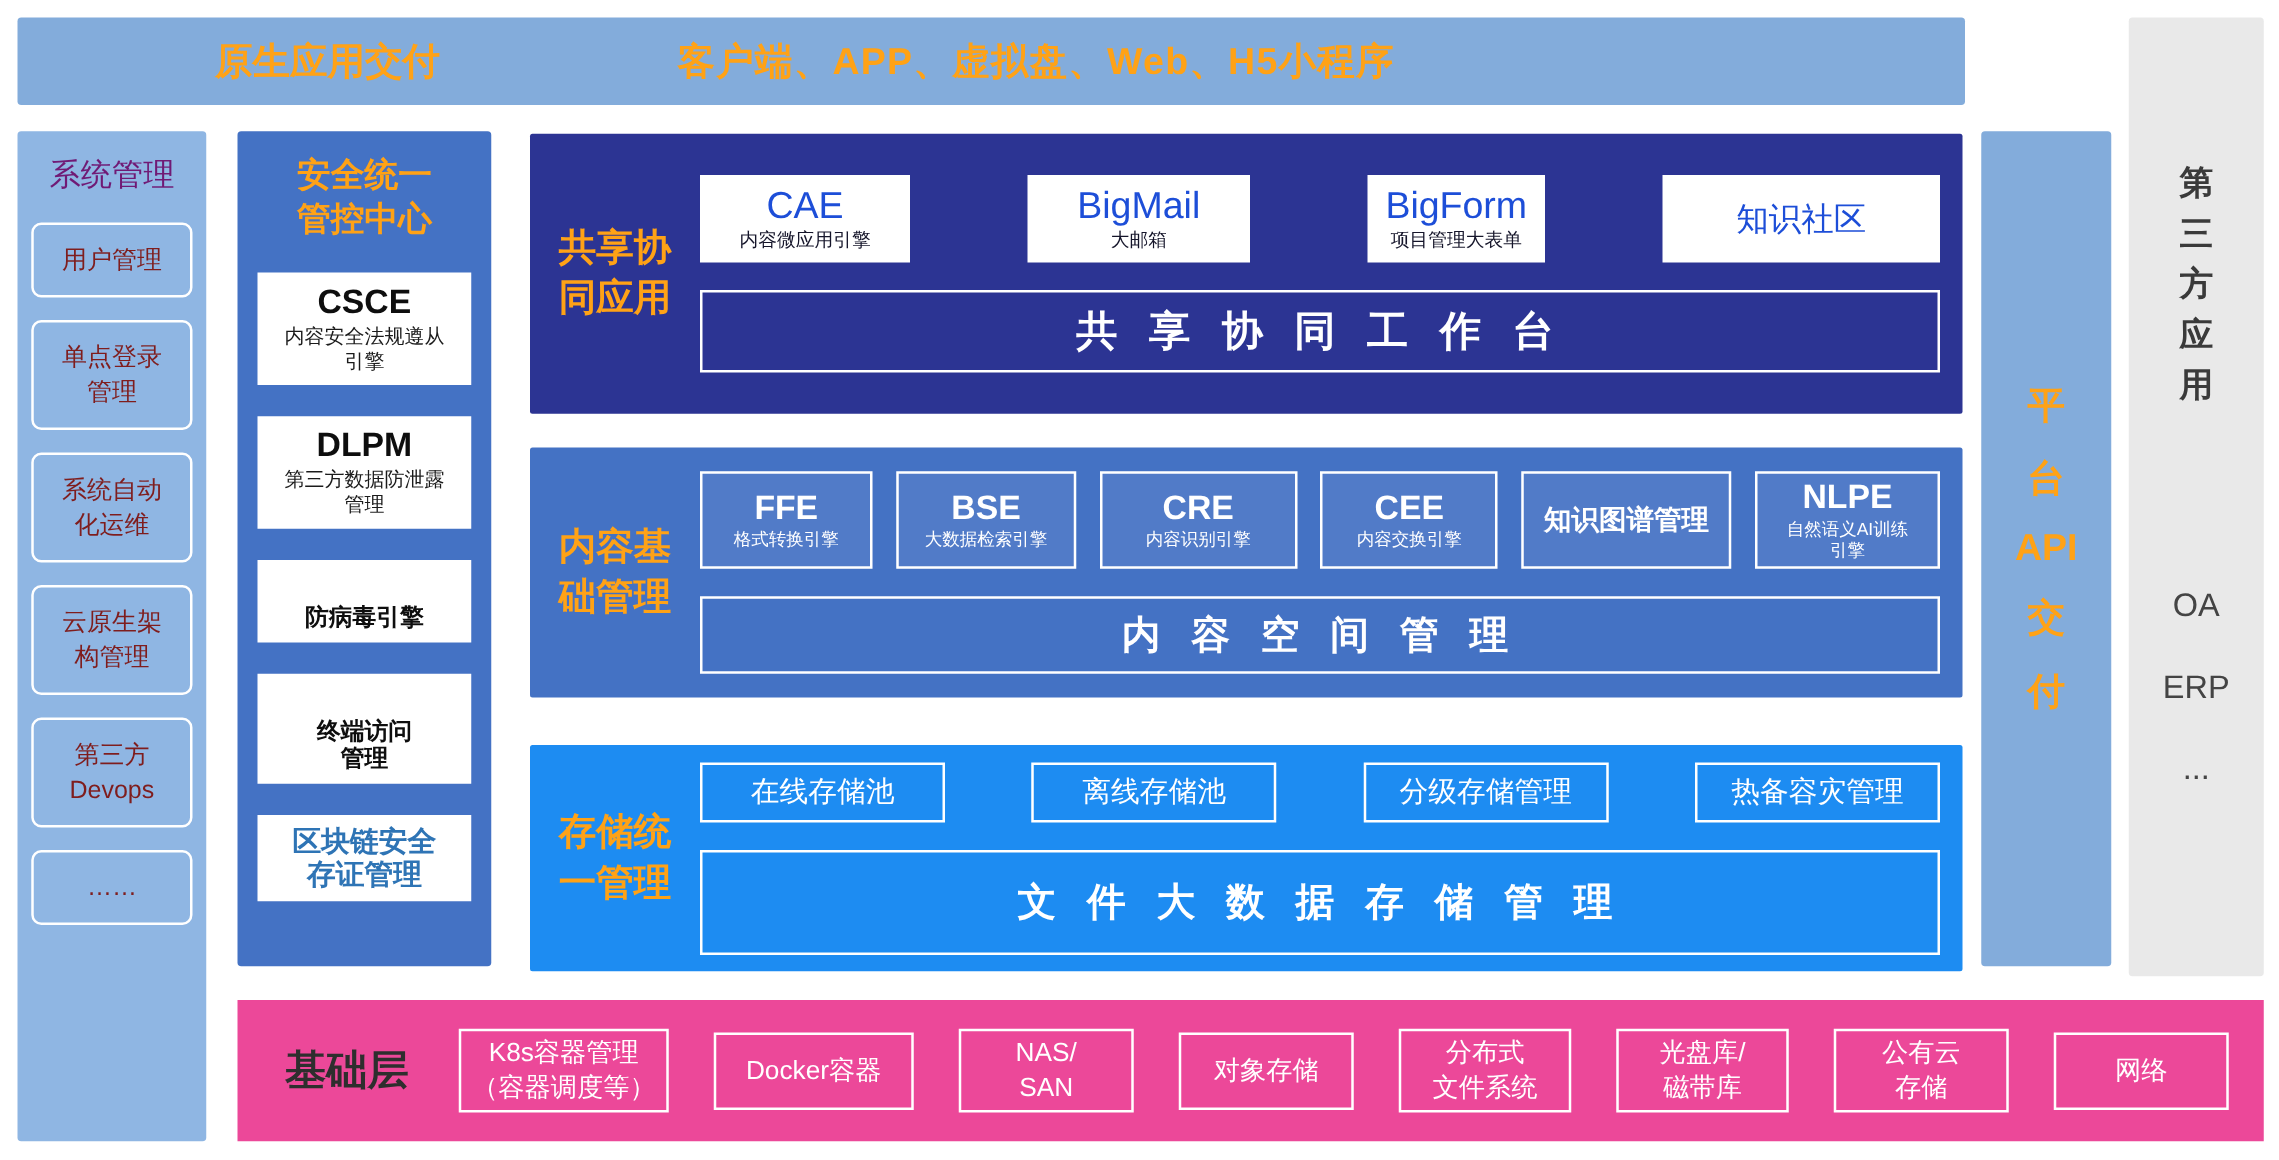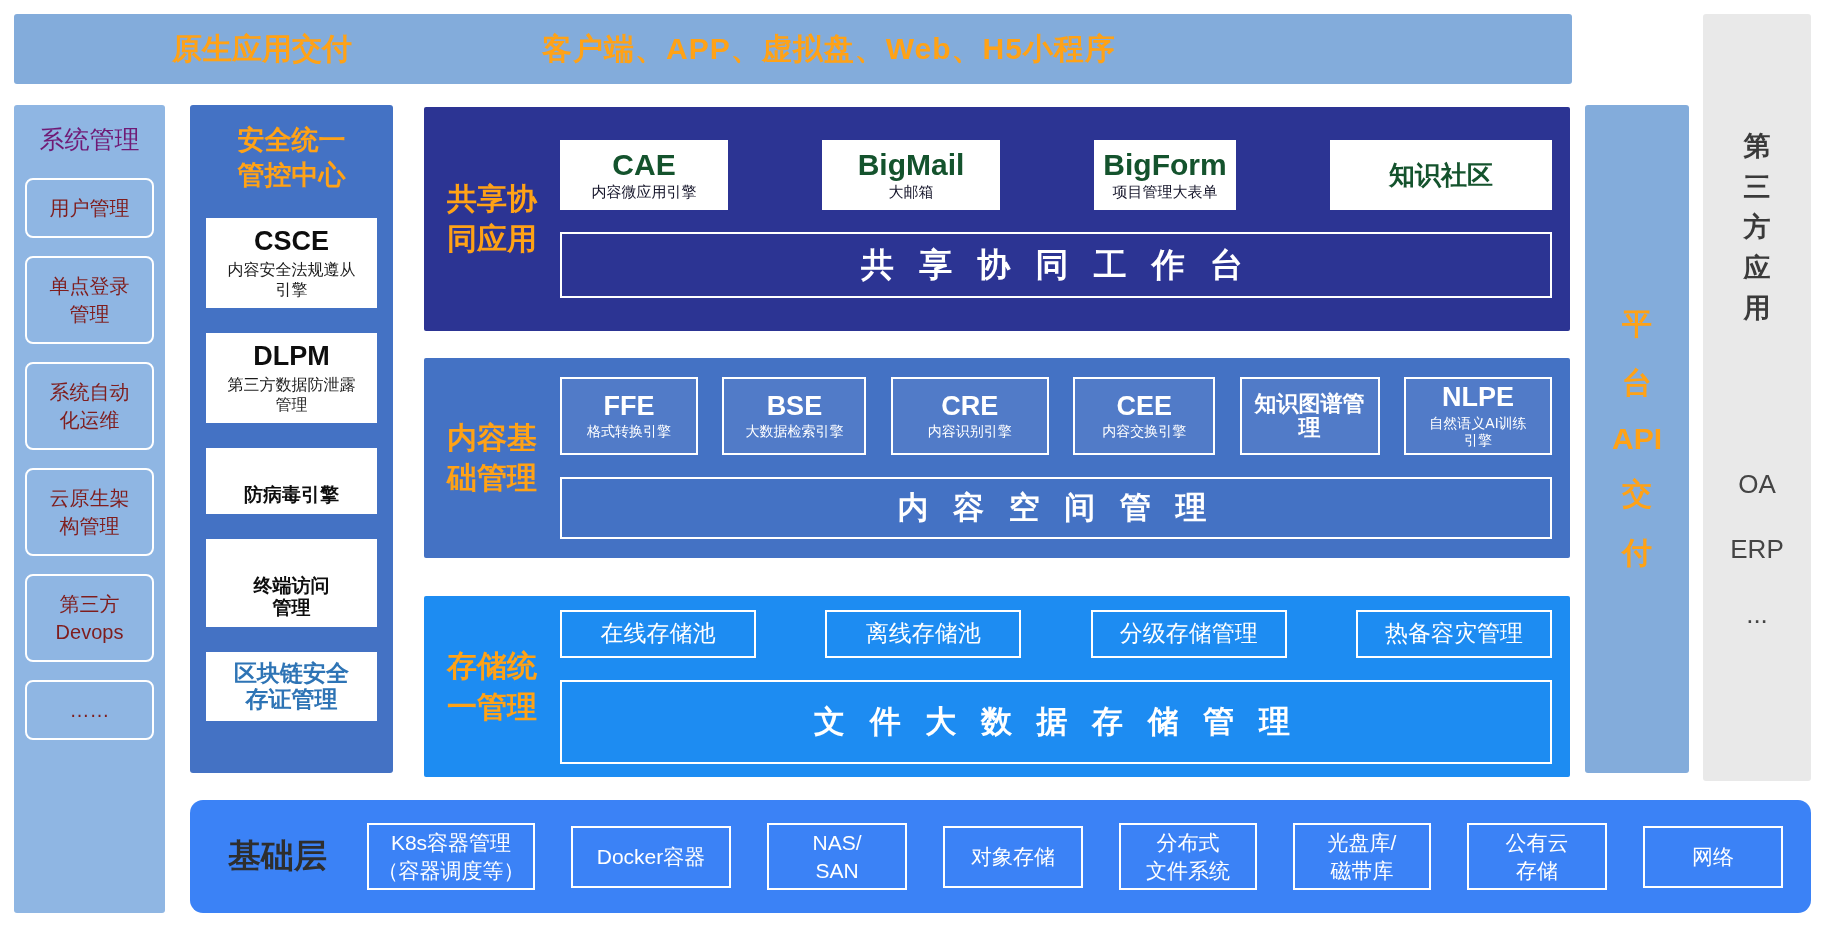--- a/index.html
+++ b/index.html
@@ -36,55 +36,55 @@
   
   .layer { left: 424px; width: 1146px; position: absolute; display: flex; border-radius: 2px; }
   .layer-1 { top: 107px; height: 224px; background: #2C3493; }
   .layer-2 { top: 358px; height: 200px; background: #4472C4; }
   .layer-3 { top: 596px; height: 181px; background: #1D8CF2; }
   .layer-label { width: 136px; display: flex; align-items: center; justify-content: center; font-size: 30px; line-height: 1.35; text-align: left; }
   .layer-body { flex: 1; display: flex; flex-direction: column; justify-content: center; gap: 22px; padding: 12px 18px 12px 0; }
   .module-row { display: flex; justify-content: space-between; align-items: stretch; }
   .module { text-align: center; display: flex; flex-direction: column; justify-content: center; padding: 4px 8px; }
   .layer-1 .module { background: #fff; min-height: 70px; }
-  .layer-1 .m-name { font-size: 30px; font-weight: bold; color: #14532d; line-height: 1.1; }
+  .layer-1 .m-name { font-size: 30px; font-weight: normal; color: #1d4ed8; line-height: 1.1; }
   .layer-1 .m-name.cjk { font-size: 26px; }
   .layer-1 .m-desc { font-size: 15px; color: #15152a; margin-top: 2px; }
   .layer-2 .module { border: 2px solid #fff; background: rgba(255,255,255,0.07); min-height: 66px; }
   .layer-2 .m-name { font-size: 27px; font-weight: bold; color: #fff; line-height: 1.1; }
   .layer-2 .m-name.cjk { font-size: 22px; }
   .layer-2 .m-desc { font-size: 14px; color: #fff; margin-top: 2px; line-height: 1.2; }
   .layer-3 .module { border: 2px solid #fff; min-height: 48px; }
   .layer-3 .m-name { font-size: 23px; color: #fff; }
   .layer-bar { border: 2px solid #fff; color: #fff; font-weight: bold; display: flex; align-items: center; justify-content: center; letter-spacing: 8px; }
   .layer-1 .layer-bar { height: 66px; font-size: 33px; }
   .layer-2 .layer-bar { height: 62px; font-size: 31px; }
   .layer-3 .layer-bar { height: 84px; font-size: 31px; }
 
   .layer-1 .module:nth-child(1){ width:168px } .layer-1 .module:nth-child(2){ width:178px }
   .layer-1 .module:nth-child(3){ width:142px } .layer-1 .module:nth-child(4){ width:222px }
   .layer-1 .module:nth-child(5){ width:168px }
   .layer-2 .module:nth-child(1){ width:138px } .layer-2 .module:nth-child(2){ width:144px }
   .layer-2 .module:nth-child(3){ width:158px } .layer-2 .module:nth-child(4){ width:142px }
-  .layer-2 .module:nth-child(5){ width:140px } .layer-2 .module:nth-child(6){ width:148px }
+  .layer-2 .module:nth-child(5){ width:168px } .layer-2 .module:nth-child(6){ width:148px }
   .layer-3 .module { width: 196px; }
 
   
   .api-col { left: 1585px; top: 105px; width: 104px; height: 668px; background: #83ACDB; display: flex; flex-direction: column; align-items: center; justify-content: center; gap: 18px; }
   .api-line { font-size: 30px; }
 
   
   .tp-col { left: 1703px; top: 14px; width: 108px; height: 767px; background: #E9E9E9; display: flex; flex-direction: column; align-items: center; padding-top: 112px; }
   .tp-line { font-size: 27px; font-weight: bold; color: #3a3a3a; line-height: 1.5; }
   .tp-item { font-size: 26px; color: #444; }
   .tp-item-oa { margin-top: 140px; }
   .tp-item + .tp-item { margin-top: 34px; }
 
   
-  .base-bar { left: 190px; top: 800px; width: 1621px; height: 113px; background: #3b82f6; display: flex; align-items: center; gap: 36px; padding: 0 26px; border-radius: 13px; }
+  .base-bar { left: 190px; top: 800px; width: 1621px; height: 113px; background: #ec4899; display: flex; align-items: center; gap: 36px; padding: 0 26px; border-radius: 0; }
   .base-title { color: #2e2e2e; font-size: 33px; font-weight: bold; margin-left: 12px; margin-right: 4px; white-space: nowrap; }
   .base-box { border: 2px solid #fff; color: #fff; font-size: 21px; text-align: center; min-height: 62px; display: flex; align-items: center; justify-content: center; padding: 4px 6px; line-height: 1.3; }
   .bb1{ width:168px } .bb2{ width:160px } .bb3{ width:140px } .bb4{ width:140px }
   .bb5{ width:138px } .bb6{ width:138px } .bb7{ width:140px } .bb8{ width:140px }
 </style>
 </head>
 <body>
 
 <div class="panel top-bar">
   <span class="orange top-label">原生应用交付</span>

